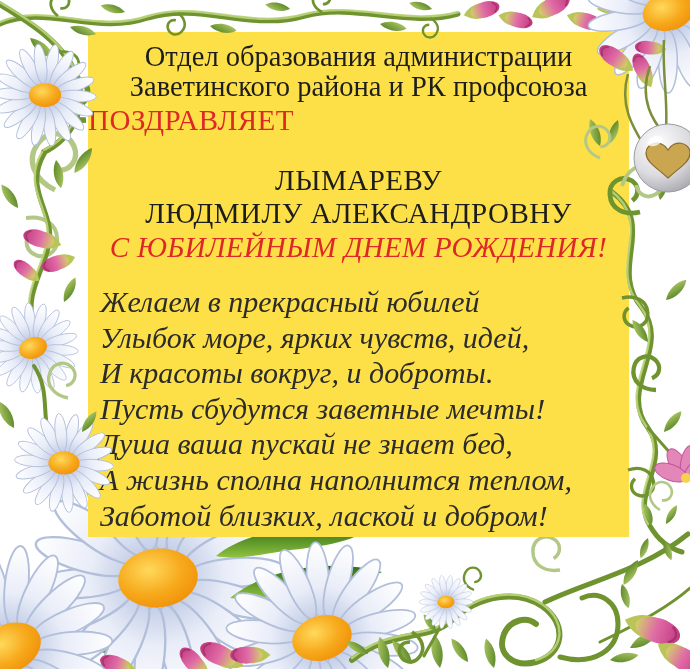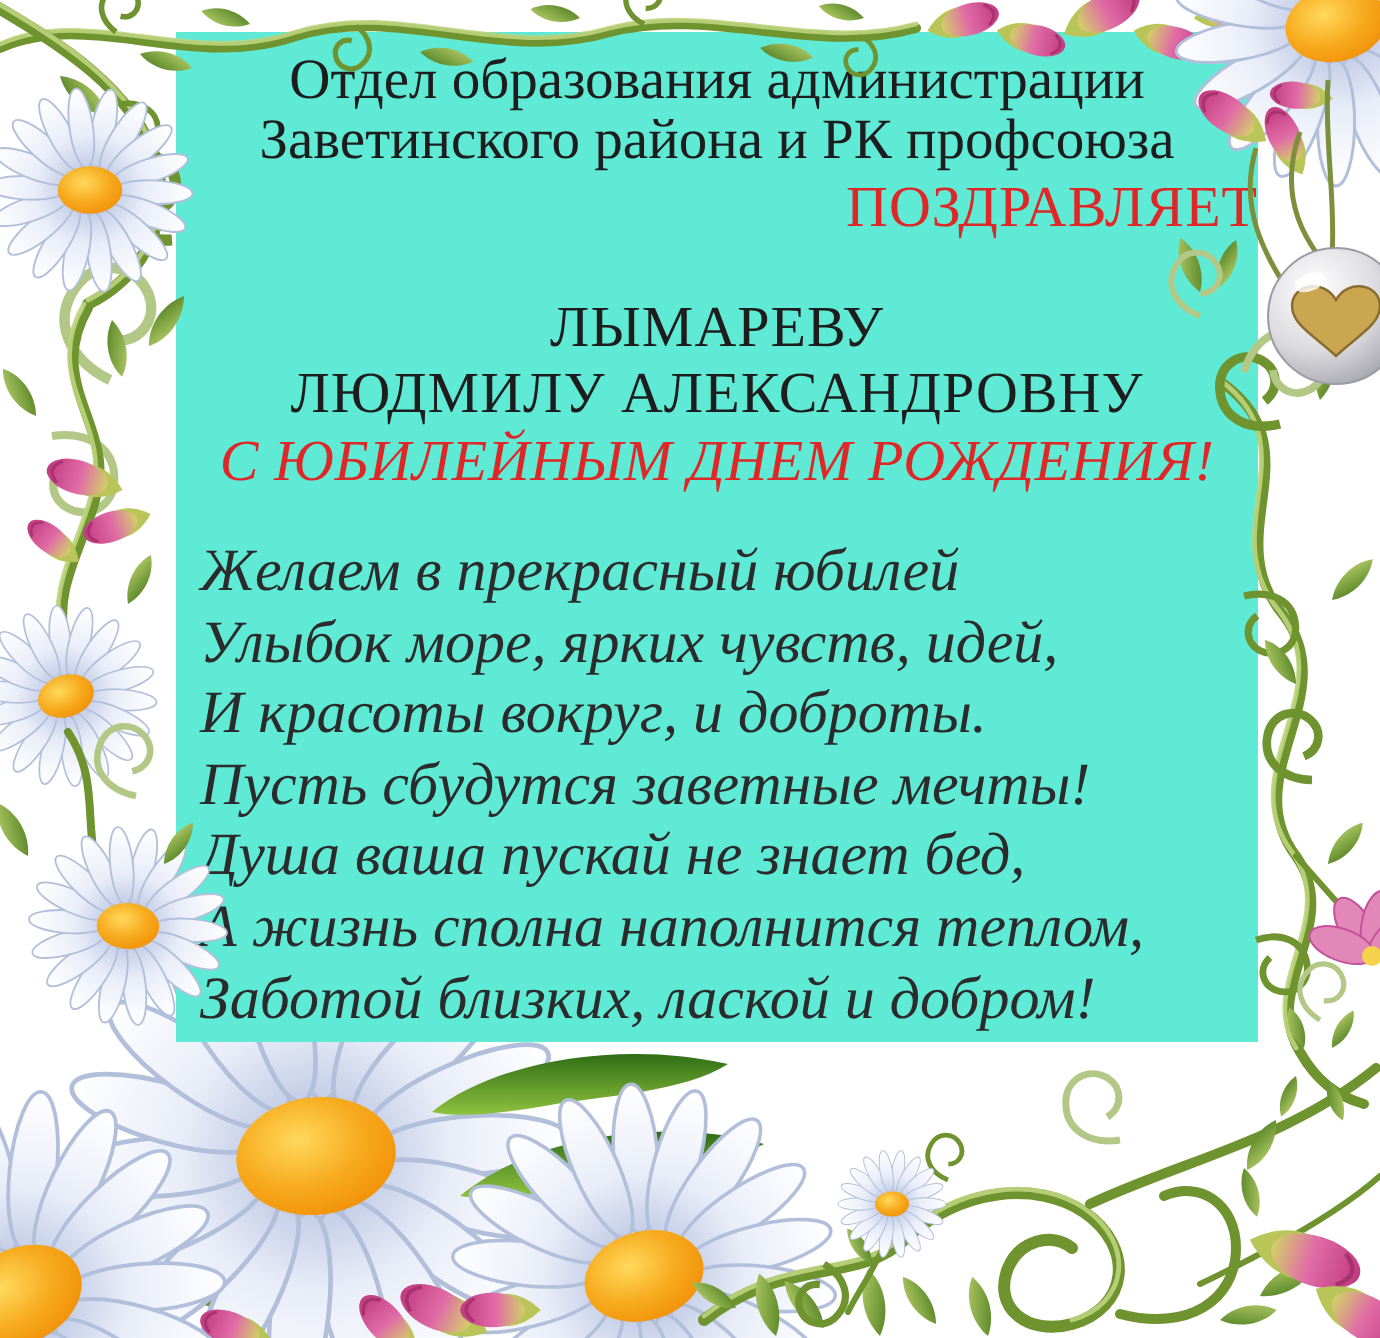--- a/index.html
+++ b/index.html
@@ -1,24 +1,24 @@
 <!DOCTYPE html>
 <html><head>
 <meta charset="utf-8">
 <style>
   html,body{margin:0;padding:0;}
   body{width:690px;height:669px;background:#fff;font-family:"Liberation Serif", serif;}
   .card{position:relative;width:690px;height:669px;background:#fff;overflow:hidden;}
   .frame{position:absolute;left:0;top:0;width:690px;height:669px;pointer-events:none;}
   .frame-bg{z-index:0;}
   .frame-fg{z-index:2;}
-  .panel{position:absolute;z-index:1;left:88px;top:16px;width:541px;background:#5eead4;
+  .panel{position:absolute;z-index:1;left:88px;top:32px;width:541px;background:#fde047;
          padding:10px 0 4px 0;}
   .hdr{font-size:28.5px;line-height:30px;color:#1d1d1d;text-align:center;}
-  .congrats{font-size:29px;line-height:37px;color:#de2727;text-align:right;letter-spacing:.5px;}
+  .congrats{font-size:29px;line-height:37px;color:#de2727;text-align:left;letter-spacing:.5px;}
   .name{font-size:29px;line-height:33px;color:#1d1d1d;text-align:center;letter-spacing:.5px;}
   .name-first{margin-top:25px;}
   .occasion{font-size:29px;line-height:34px;color:#de2727;text-align:center;font-style:italic;letter-spacing:.3px;font-family:Liberation Serif, serif;}
   .poem{margin-top:20px;padding-left:12px;}
   .poem-line{font-size:30px;line-height:35.6px;color:#2b2b2b;font-style:italic;}
   .s1{stroke:#6f932f;stroke-width:6;fill:none;stroke-linecap:round;}
   .s2{stroke:#bdd47c;stroke-width:2.4;fill:none;stroke-linecap:round;opacity:.9;}
   .s1w5{stroke-width:5;} .s1w4{stroke-width:4;} .s1w3{stroke-width:3;}
 </style>
 </head>

